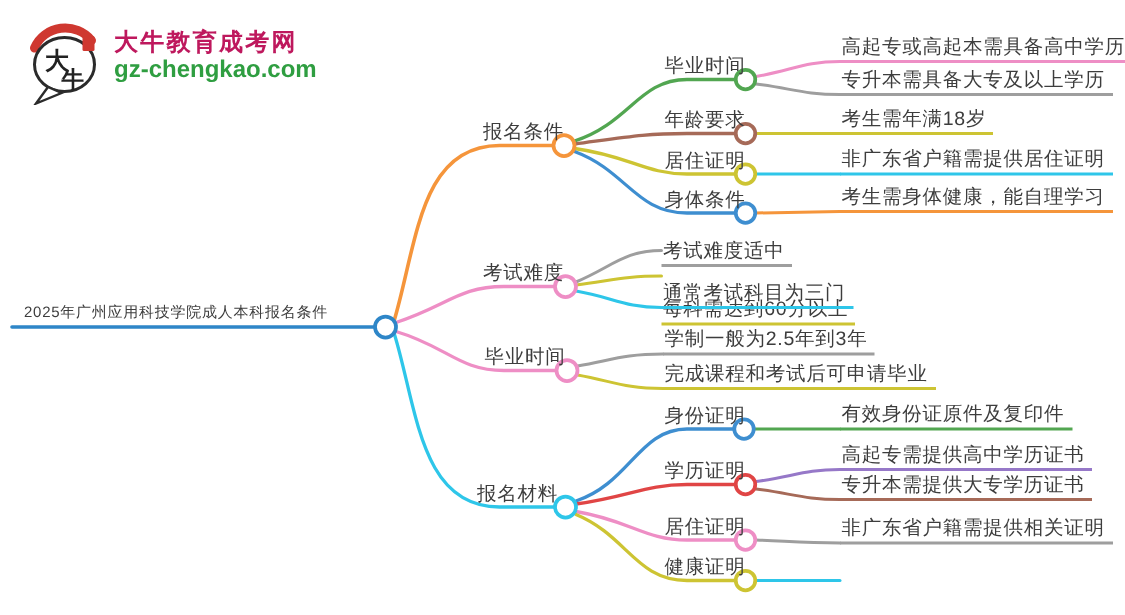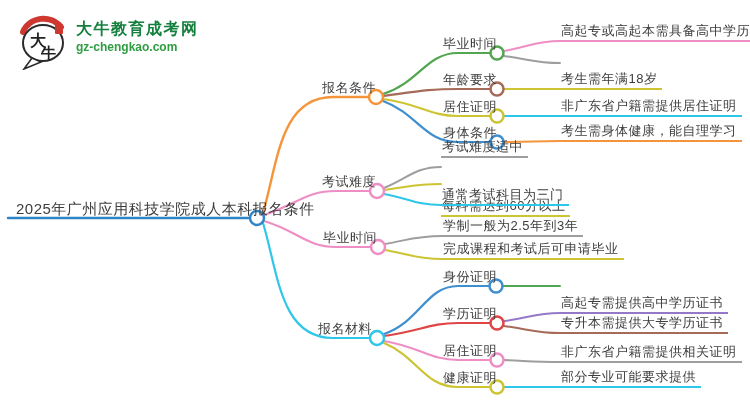--- a/index.html
+++ b/index.html
@@ -9,25 +9,25 @@
   }
   .edges{position:absolute;left:0;top:0;}
   .lbl{
     position:absolute;font-size:13px;line-height:15px;white-space:nowrap;
     color:#3d3d3d;letter-spacing:.5px;
   }
   .leaf{
     position:absolute;font-size:13px;line-height:14px;white-space:nowrap;
     color:#3d3d3d;letter-spacing:.5px;padding:0 5px 2px 1px;border-bottom:2px solid #999;
   }
-  .root-lbl{position:absolute;font-size:15px;line-height:16px;white-space:nowrap;color:#3d3d3d;letter-spacing:.5px;}
+  .root-lbl{position:absolute;font-size:10px;line-height:16px;white-space:nowrap;color:#3d3d3d;letter-spacing:.5px;}
   .logo{position:absolute;left:16px;top:12px;display:flex;align-items:flex-start;}
   .logo-text{margin-left:6px;}
-  .logo-title{font-size:16px;font-weight:bold;color:#15803d;letter-spacing:1.5px;line-height:20px;margin-top:7px;}
-  .logo-url{font-size:12px;font-weight:bold;color:#2f9e41;line-height:14px;margin-top:1px;}
+  .logo-title{font-size:16px;font-weight:bold;color:#be185d;letter-spacing:1.5px;line-height:20px;margin-top:7px;}
+  .logo-url{font-size:16px;font-weight:bold;color:#2f9e41;line-height:14px;margin-top:1px;}
 </style>
 </head>
 <body>
 
 <div class="screen">
 
   <div class="logo">
     <svg width="54" height="58" viewBox="0 0 54 58">
       <path d="M7,20 A22,21 0 0 1 45,15" fill="none" stroke="#cf3830" stroke-width="6" stroke-linecap="round"></path>
       <ellipse cx="27" cy="31" rx="20" ry="18" fill="#ffffff" stroke="#2b2b2b" stroke-width="2"></ellipse>
@@ -109,29 +109,30 @@
   <div class="lbl" style="left:443px;top:36px;">毕业时间</div>
   <div class="lbl" style="left:443px;top:72px;">年龄要求</div>
   <div class="lbl" style="left:443px;top:99px;">居住证明</div>
   <div class="lbl" style="left:443px;top:125px;">身体条件</div>
   <div class="lbl" style="left:443px;top:269px;">身份证明</div>
   <div class="lbl" style="left:443px;top:306px;">学历证明</div>
   <div class="lbl" style="left:443px;top:343px;">居住证明</div>
   <div class="lbl" style="left:443px;top:370px;">健康证明</div>
 
   <div class="leaf" style="left:560px;top:24px;border-color:#ee8ec5;">高起专或高起本需具备高中学历</div>
+  <div class="leaf" style="left:560px;top:46px;border-color:#9e9e9e;">专升本需具备大专及以上学历</div>
   <div class="leaf" style="left:560px;top:72px;border-color:#cdc433;text-align:center;">考生需年满18岁</div>
   <div class="leaf" style="left:560px;top:99px;border-color:#2ec6e9;">非广东省户籍需提供居住证明</div>
   <div class="leaf" style="left:560px;top:124px;border-color:#f5953b;">考生需身体健康，能自理学习</div>
 
-  <div class="leaf" style="left:441px;top:140px;border-color:#9e9e9e;">考试难度适中</div>
+  <div class="leaf" style="left:441px;top:160px;border-color:#9e9e9e;">考试难度适中</div>
   <div class="leaf" style="left:441px;top:183px;border-color:#cdc433;margin-top:16px;">每科需达到60分以上</div>
   <div class="leaf" style="left:441px;top:188px;border-color:#2ec6e9;">通常考试科目为三门</div>
 
   <div class="leaf" style="left:442px;top:219px;border-color:#9e9e9e;">学制一般为2.5年到3年</div>
   <div class="leaf" style="left:442px;top:242px;border-color:#cdc433;">完成课程和考试后可申请毕业</div>
 
+  <div class="leaf" style="left:560px;top:269px;border-color:#52a651;">有效身份证原件及复印件</div>
   <div class="leaf" style="left:560px;top:296px;border-color:#9678c8;">高起专需提供高中学历证书</div>
   <div class="leaf" style="left:560px;top:316px;border-color:#a66a58;">专升本需提供大专学历证书</div>
   <div class="leaf" style="left:560px;top:345px;border-color:#9e9e9e;">非广东省户籍需提供相关证明</div>
-  <div class="leaf" style="left:560px;top:370px;border-color:#2ec6e9;">部分专业可能要求提供</div>
 
 </div>
 
 </body></html>

